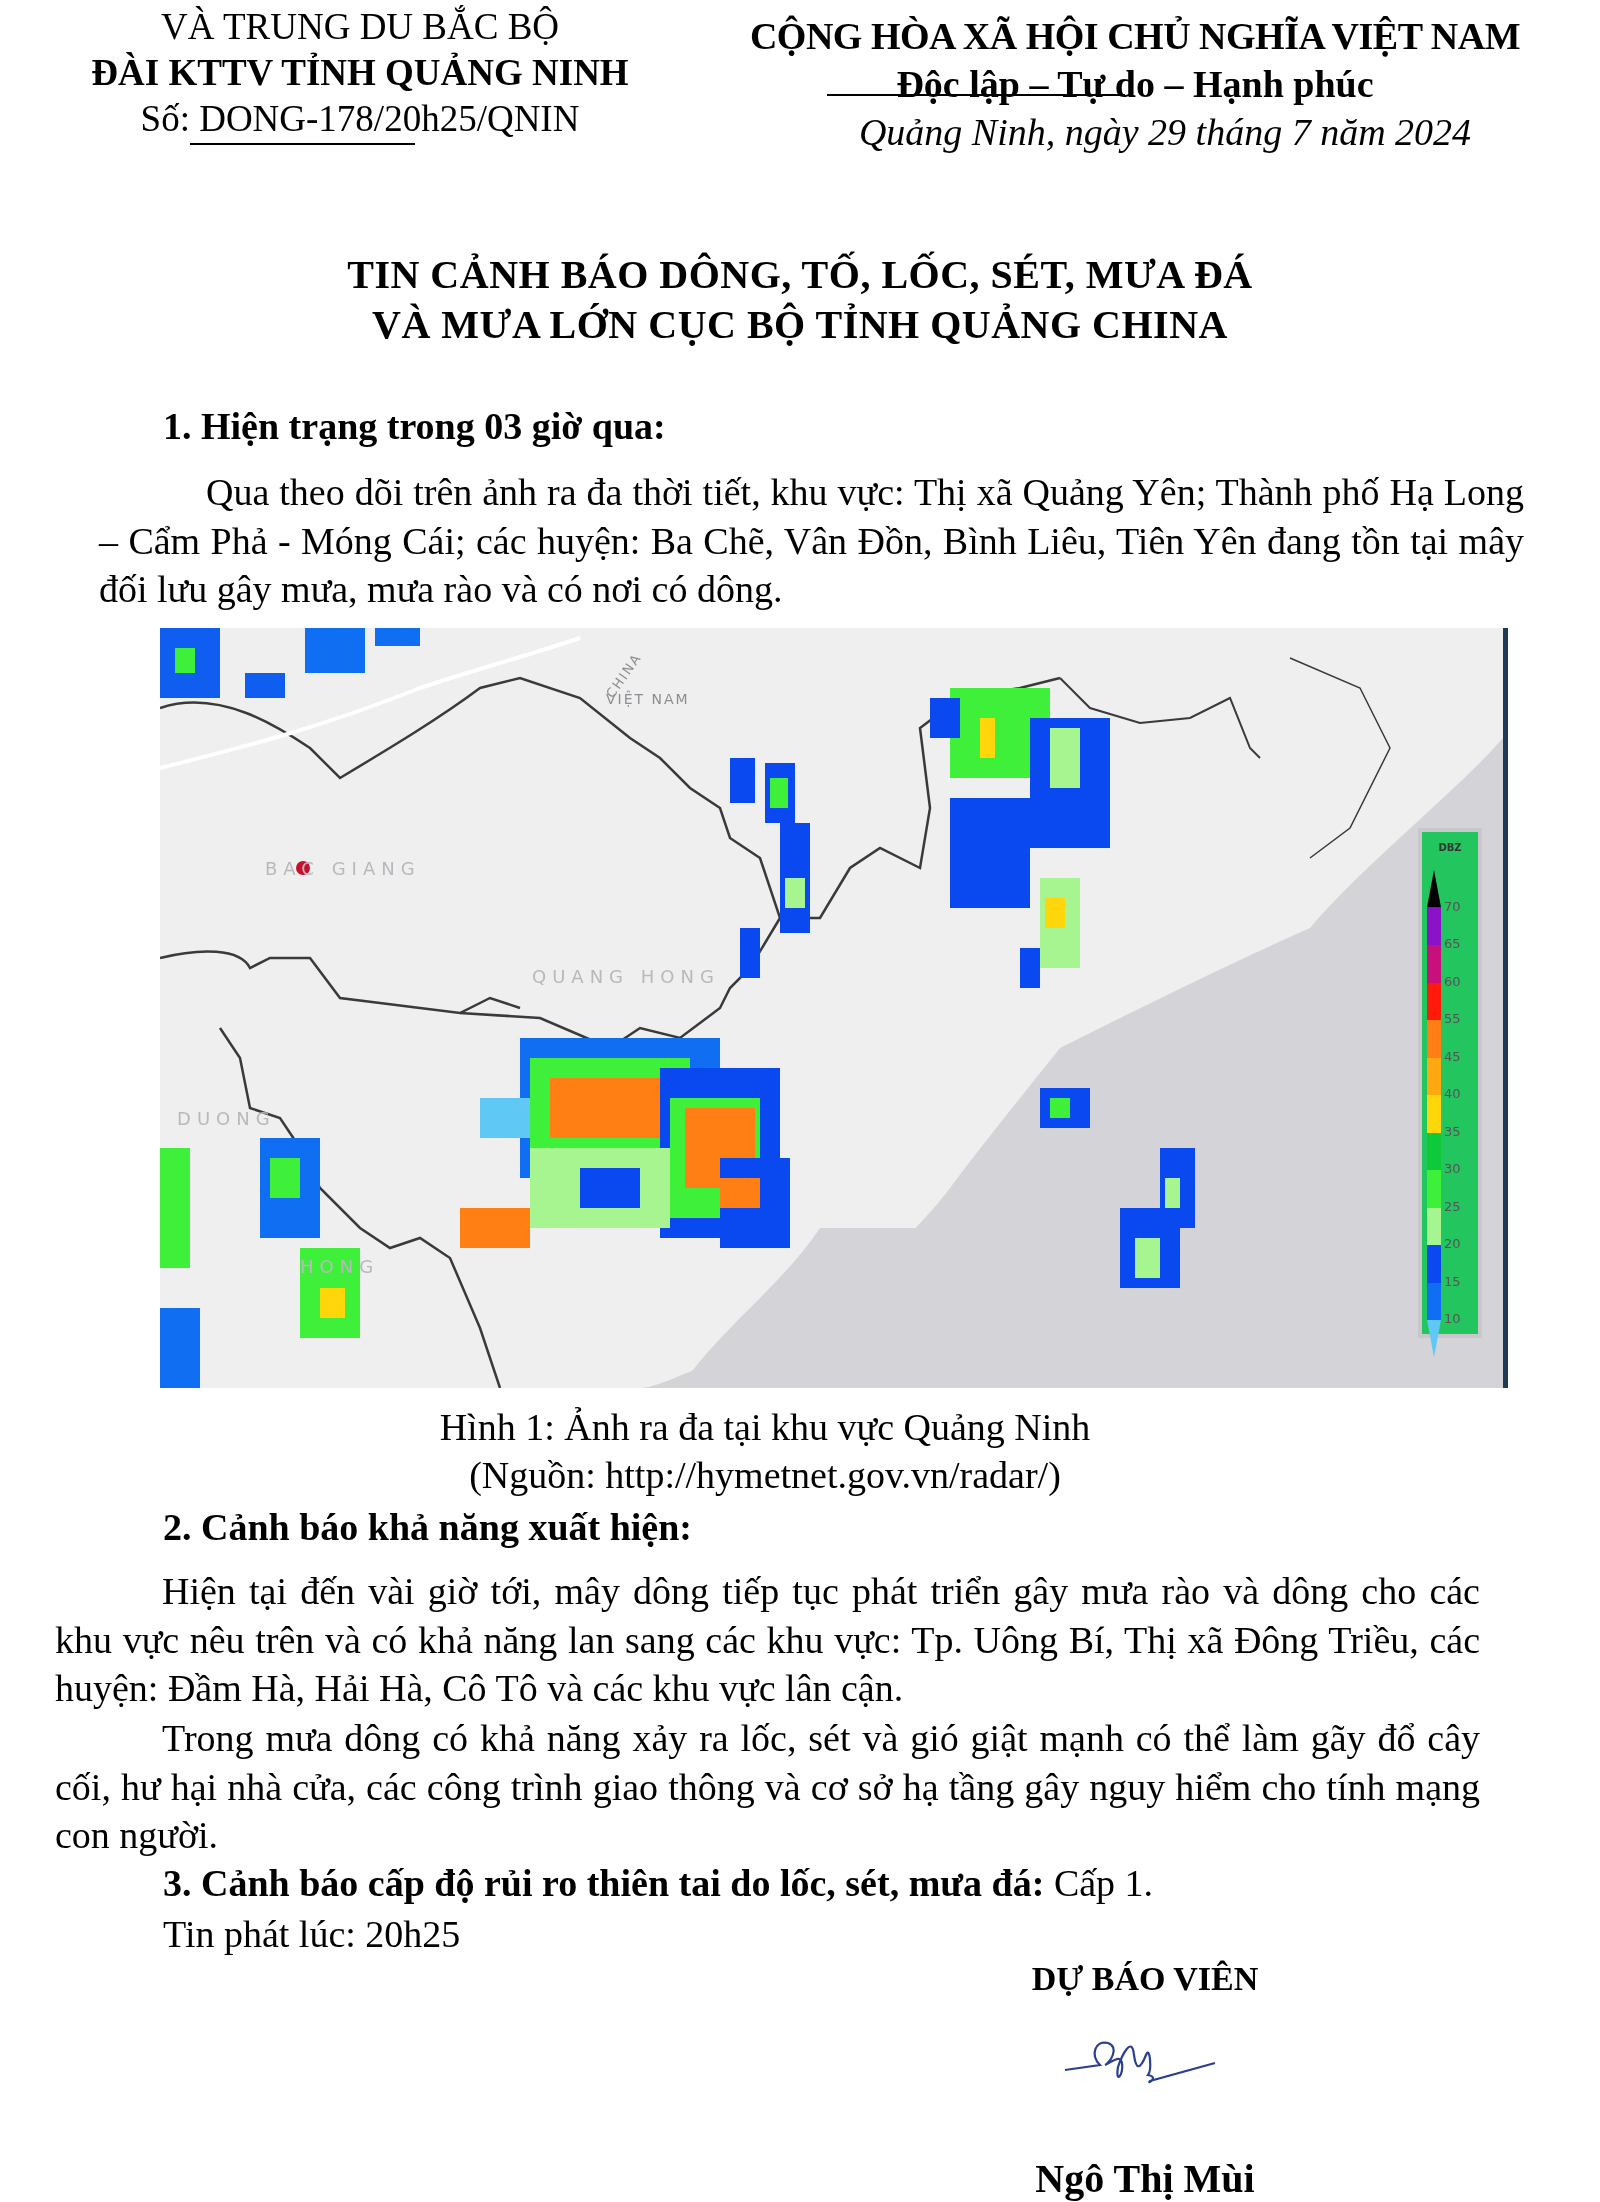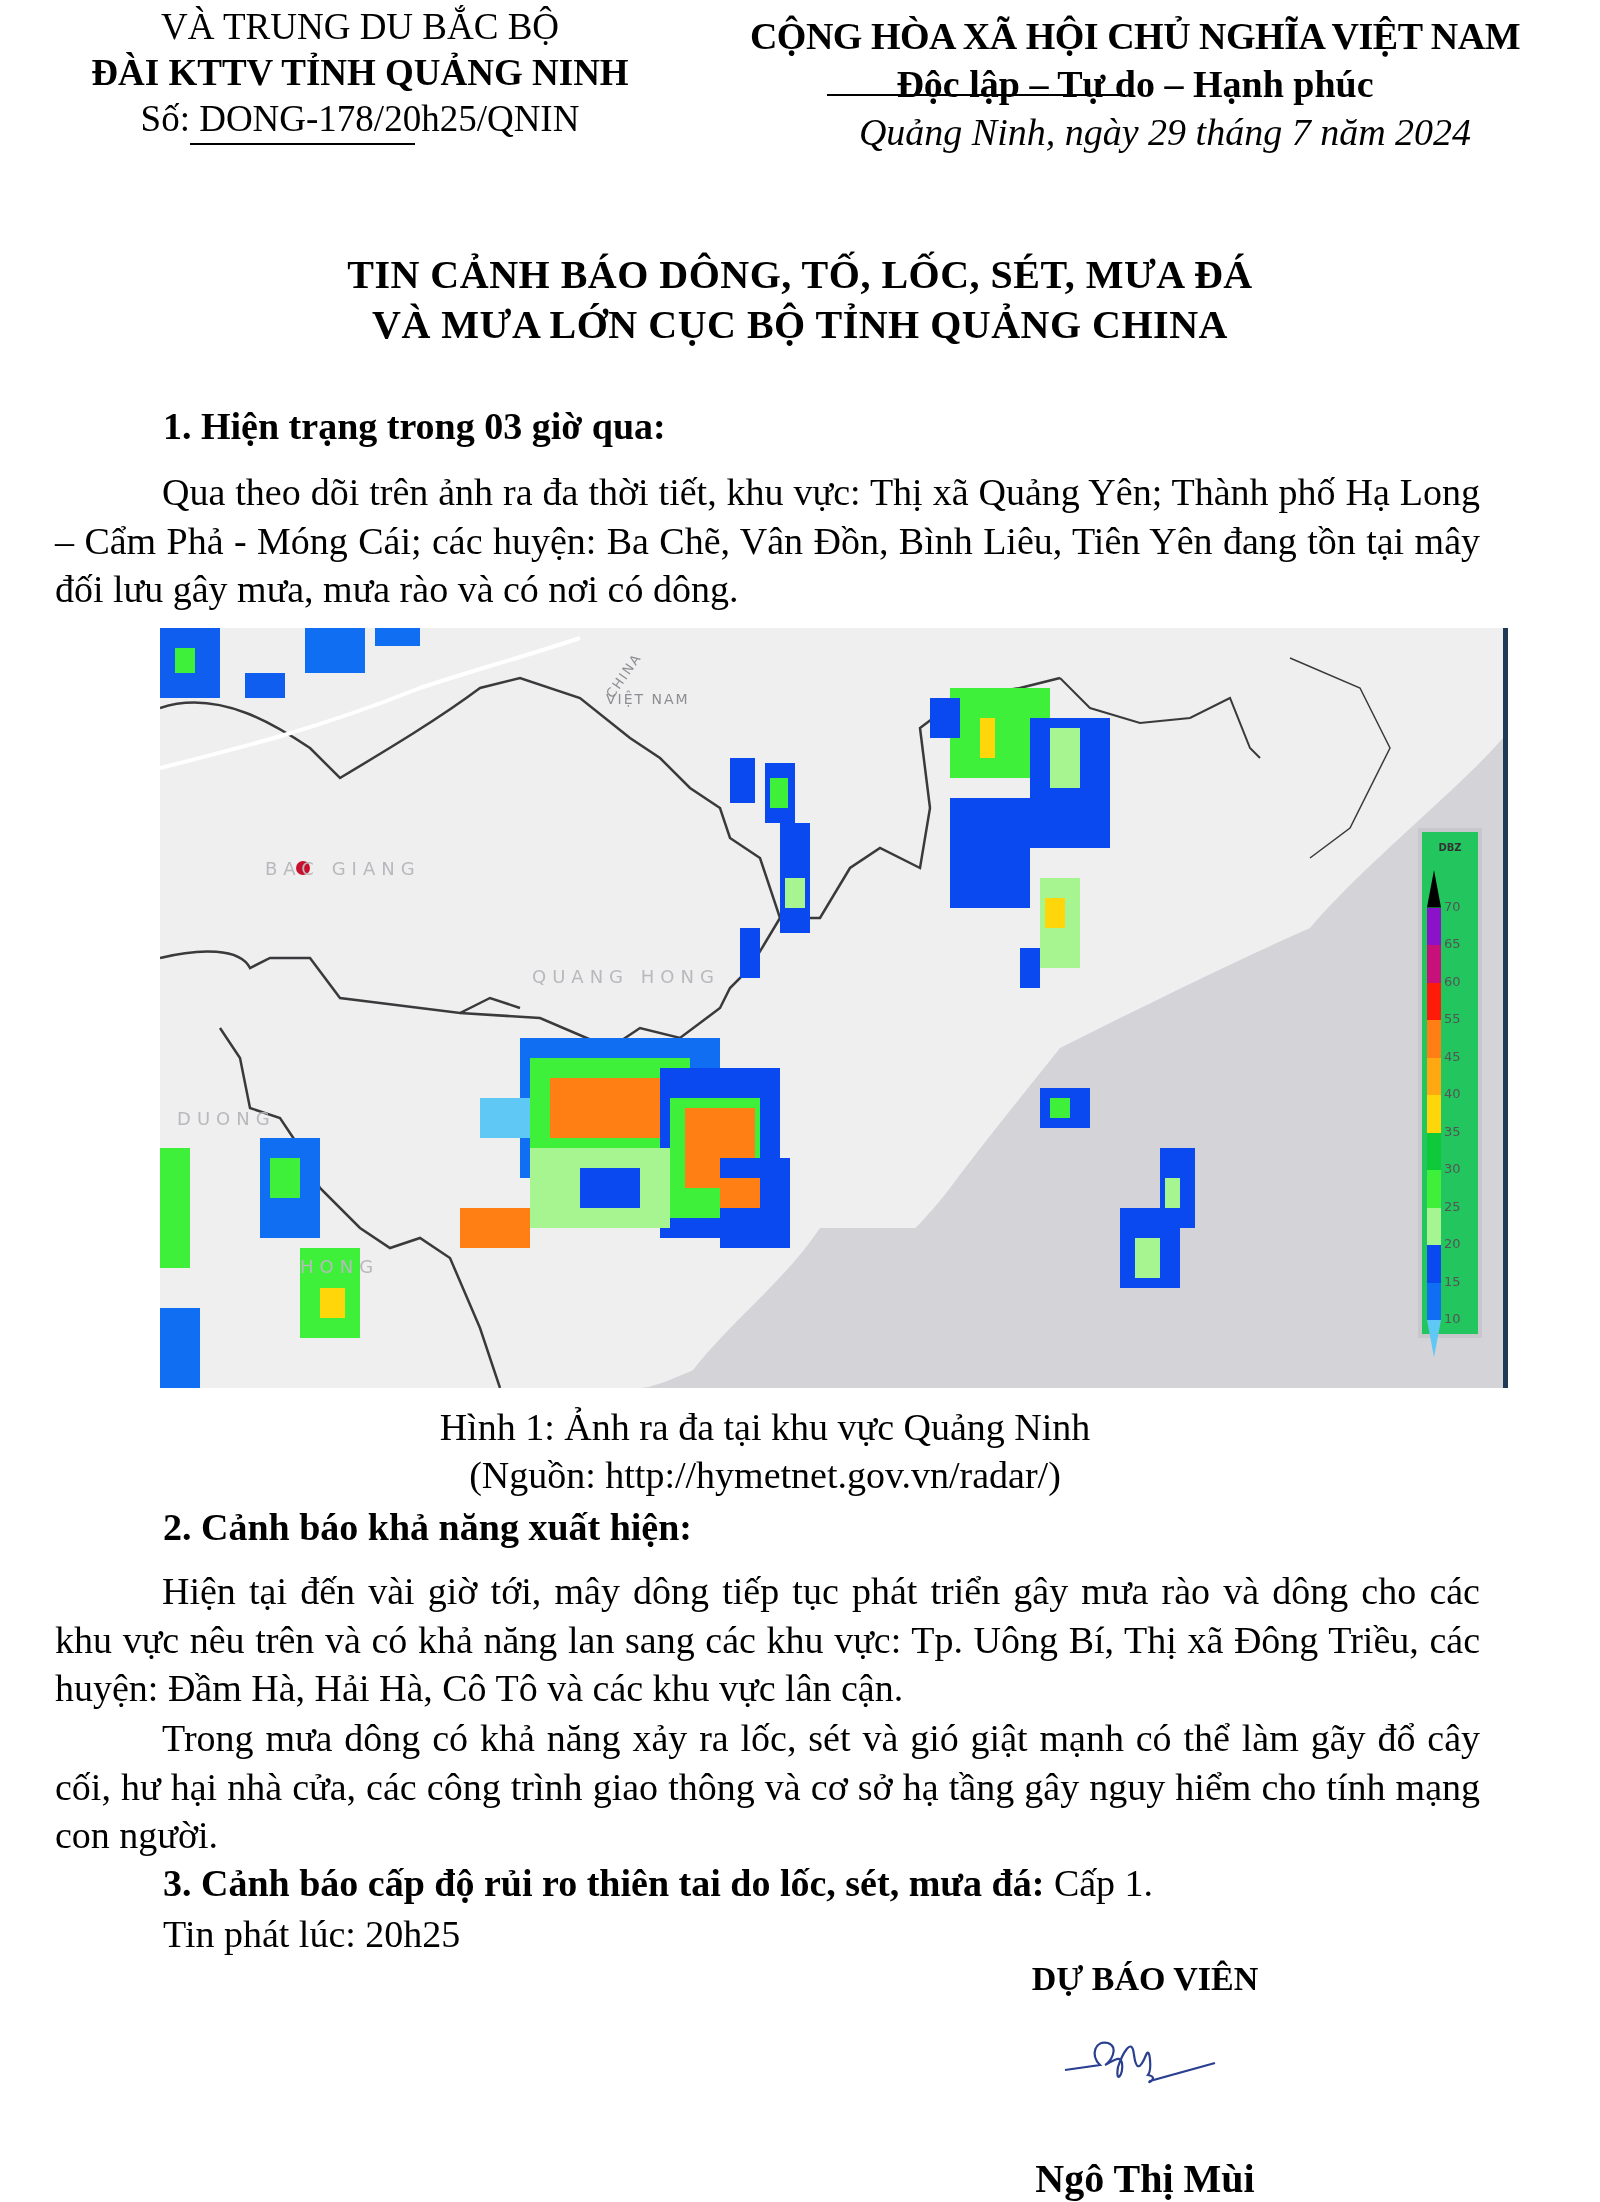--- a/index.html
+++ b/index.html
@@ -53,21 +53,21 @@
   <div class="date">Quảng Ninh, ngày 29 tháng 7 năm 2024</div>
 </div>
 <div class="abs ul-right"></div>
 
 <div class="abs doc-title center">
   <div>TIN CẢNH BÁO DÔNG, TỐ, LỐC, SÉT, MƯA ĐÁ</div>
   <div>VÀ MƯA LỚN CỤC BỘ TỈNH QUẢNG CHINA</div>
 </div>
 
 <div class="abs sec-head" style="left:163px; top:404px;">1.  Hiện trạng trong 03 giờ qua:</div>
-<div class="abs para indent" style="top:468px;">Qua theo dõi trên ảnh ra đa thời tiết, khu vực: Thị xã Quảng Yên; Thành phố Hạ Long – Cẩm Phả - Móng Cái; các huyện: Ba Chẽ, Vân Đồn, Bình Liêu, Tiên Yên đang tồn tại mây đối lưu gây mưa, mưa rào và có nơi có dông.</div>
+<div class="abs para indent" style="top:468px;margin-left:44px;">Qua theo dõi trên ảnh ra đa thời tiết, khu vực: Thị xã Quảng Yên; Thành phố Hạ Long – Cẩm Phả - Móng Cái; các huyện: Ba Chẽ, Vân Đồn, Bình Liêu, Tiên Yên đang tồn tại mây đối lưu gây mưa, mưa rào và có nơi có dông.</div>
 
 <div class="abs radar">
   <svg width="1343" height="760" viewBox="0 0 1343 760">
 
     <path d="M0 0 H1343 V110 C1300 160 1200 240 1150 300 C1060 340 980 380 900 420 C860 470 820 520 790 560 C760 600 700 660 620 700 C560 730 500 760 480 760 H0 Z" fill="#efeff0"></path>
 
     <path d="M520 760 C560 700 620 660 660 600 L760 600 L760 760 Z" fill="#d4d4d8"></path>
 
     <path d="M0 80 C60 60 120 100 150 120 L180 150 C230 120 280 90 320 60 L360 50 L420 70 L470 110 L500 130 L530 160 L560 180 L570 210 L600 230 L620 290 L660 290 L690 240 L720 220 L760 240 L770 180 L760 100 L800 70 L860 60 L900 50" fill="none" stroke="#3a3a3c" stroke-width="2.5"></path>
     <path d="M0 330 C40 320 80 320 90 340 L110 330 L150 330 L180 370 L220 375 L260 380 L300 385 L330 370 L360 380" fill="none" stroke="#3a3a3c" stroke-width="2.5"></path>

